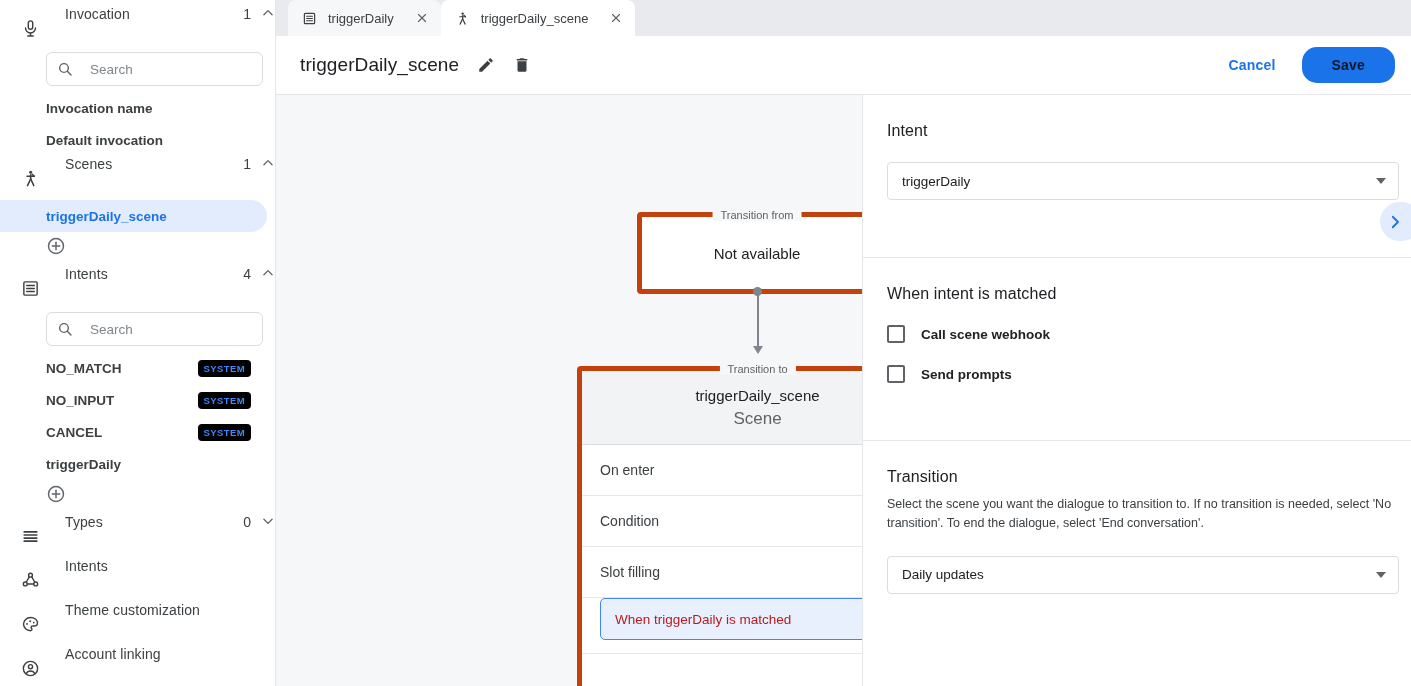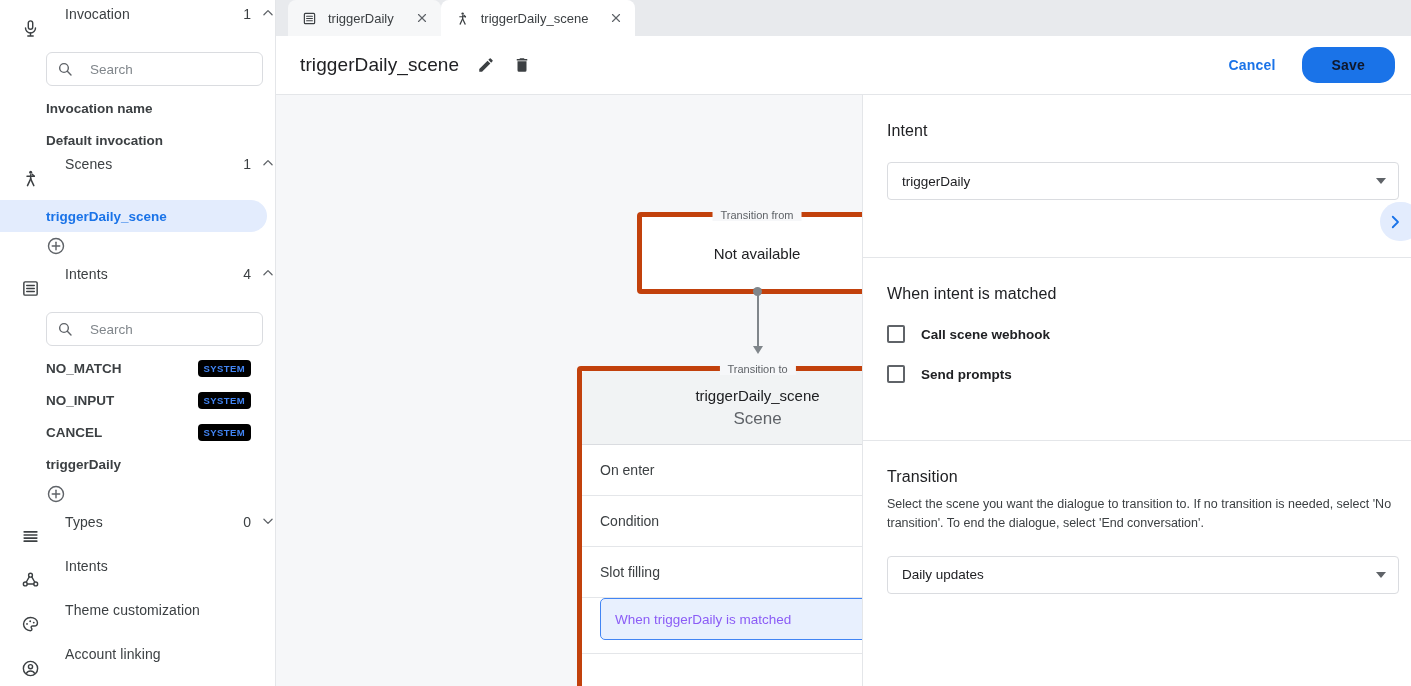--- a/index.html
+++ b/index.html
@@ -115,21 +115,21 @@
   .srow {
     display: flex; align-items: center; height: 51px; padding: 0 18px;
     border-bottom: 1px solid #e4e6e9; font-size: 14px; color: #3c4043; cursor: pointer;
   }
   .srow .lbl { flex: 1 1 auto; }
 
   .handler-block { border-bottom: 1px solid #e4e6e9; padding: 0 18px 13px 18px; }
   .handler-chip {
     height: 42px; display: flex; align-items: center; padding: 16px 14px;
     border: 1px solid #4285f4; border-radius: 5px; background: #e8f0fe;
-    font-size: 13.5px; color: #8b5cf6; cursor: pointer; position: relative;
+    font-size: 13.5px; color: #b91c1c; cursor: pointer; position: relative;
   }
 
   .edge { position: absolute; background: #80868b; }
   .dot { position: absolute; width: 9px; height: 9px; border-radius: 50%; background: #80868b; }
   .arrow-down {
     position: absolute; width: 0; height: 0;
     border-left: 5px solid transparent; border-right: 5px solid transparent;
     border-top: 8px solid #80868b;
   }
 

